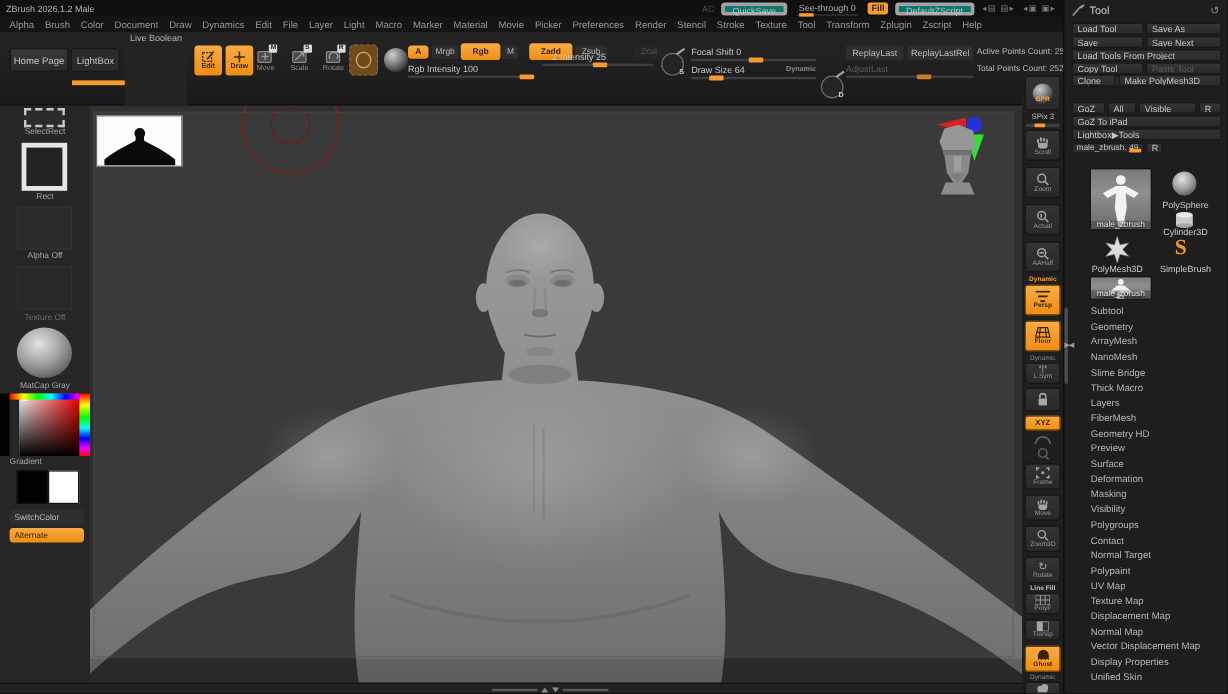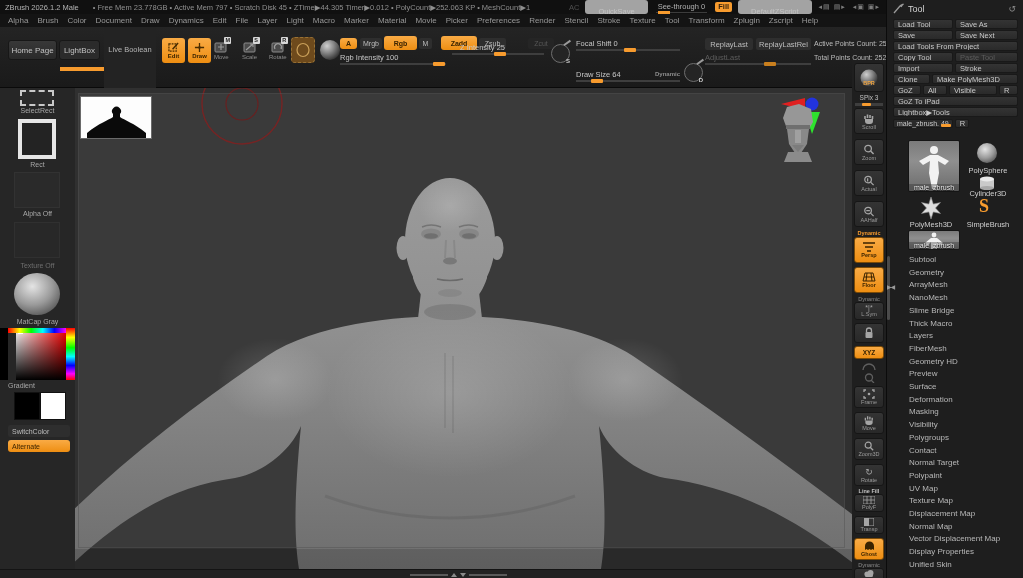--- a/index.html
+++ b/index.html
@@ -7,21 +7,21 @@
   #root{
     position:relative; width:1023px; height:578px; overflow:hidden;
     background:#1d1d1d; font-family:"Liberation Sans", sans-serif;
     color:#bdbdbd; -webkit-font-smoothing:antialiased; cursor:default;padding-left:30px;
   }
   
   #titlebar{ position:absolute; left:0; top:0; width:886px; height:14px; background:#101010; display:flex; align-items:center; font-size:7.5px; color:#9f9f9f; white-space:nowrap; }
   #titlebar .app{ margin-left:5px; color:#b5b5b5; }
   #titlebar .stats{ margin-left:14px; color:#8f8f8f; }
   #titlebar .ac{ margin-left:auto; color:#4f4f4f; }
-  .tbtn{ background:#0f766e; border:7px solid #a3a3a3; border-radius:3px; padding:0 6px; height:11px; line-height:9px; margin-left:6px; color:#c3c3c3; }
+  .tbtn{ background:#0f766e; border:3px solid #a3a3a3; border-radius:3px; padding:0 6px; height:11px; line-height:9px; margin-left:6px; color:#c3c3c3; }
   .seethrough{ position:relative; margin-left:8px; color:#b0b0b0; border-bottom:1px solid #3c3c3c; padding:0 2px 1px 2px; }
   .seethrough .handle{ position:absolute; left:2px; bottom:-2px; width:12px; height:3px; background:#f79b2e; }
   .chip-orange{ background:#f79b2e; color:#38220a; border-radius:2px; padding:0 3px; height:10px; line-height:10px; margin-left:8px; font-weight:bold; }
   .tb-icons{ margin-left:7px; color:#7d7d7d; font-size:7px; letter-spacing:1px; }
   
   #menubar{ position:absolute; left:0; top:14px; width:886px; height:13px; background:#141414; display:flex; align-items:center; gap:9px; padding-left:8px; font-size:8px; color:#989898; white-space:nowrap; }
   
   #toolbar{ position:absolute; left:0; top:27px; width:886px; height:61px; background:linear-gradient(#242424,#1a1a1a); border-bottom:1px solid #0a0a0a; font-size:8px; }
   .abs{ position:absolute; }
   .raised{ background:linear-gradient(#383838,#2a2a2a); border:1px solid #171717; border-radius:3px; color:#c2c2c2; display:flex; align-items:center; justify-content:center; }
@@ -113,21 +113,20 @@
       </linearGradient>
       <radialGradient id="gHi">
           <stop offset="0%" stop-color="#ffffff" stop-opacity=".16"></stop>
           <stop offset="100%" stop-color="#ffffff" stop-opacity="0"></stop>
         </radialGradient>
     </defs>
   </svg>
 
   <div id="titlebar">
     <span class="app">ZBrush 2026.1.2 Male</span>
-    <span class="stats">• Free Mem 23.778GB • Active Mem 797 • Scratch Disk 45 •  ZTime▶44.305 Timer▶0.012 • PolyCount▶252.063 KP  • MeshCount▶1</span>
     <span class="ac">AC</span>
     <span class="tbtn">QuickSave</span>
     <span class="seethrough"><span>See-through 0</span><span class="handle"></span></span>
     <span class="chip-orange">Fill</span>
     <span class="tbtn">DefaultZScript</span>
     <span class="tb-icons">◂▤ ▤▸</span>
     <span class="tb-icons" style="margin-right:6px">◂▣ ▣▸</span>
   </div>
 
   <div id="menubar">
@@ -161,21 +160,21 @@
 
   <div id="toolbar">
     <div class="abs raised" style="left:8px;top:13px;width:49px;height:20px">
         <span>Home Page</span>
       </div>
     <div class="abs raised" style="left:59px;top:13px;width:41px;height:20px;background:#2b2b2b">
         <span>LightBox</span>
       </div>
     <div class="lb-underline"></div>
     <div class="abs" style="left:104px;top:0;width:52px;height:61px;background:#232323;display:flex;justify-content:center">
-      <span style="margin-top:18px;font-size:7.5px;white-space:nowrap;color:#b5b5b5">Live Boolean</span>
+      <span style="font-size:7.5px;white-space:nowrap;color:#b5b5b5">Live Boolean</span>
     </div>
 
     <div class="abs orangebtn" style="left:162px;top:11px;width:23px;height:25px;flex-direction:column">
       <svg width="11" height="11" viewBox="0 0 12 12">
           <rect x="1" y="2" width="8" height="8" fill="none" stroke="#4a2d00" stroke-width="1.3" stroke-dasharray="2 1"></rect>
           <path d="M5 8 L11 1" stroke="#4a2d00" stroke-width="1.6"></path>
         </svg>
       <span style="font-size:6px">Edit</span>
     </div>
     <div class="abs orangebtn" style="left:188px;top:11px;width:23px;height:25px;flex-direction:column">
@@ -261,21 +260,21 @@
 
     <div class="abs knob" style="left:551px;top:17px">
         <i></i>
         <span>S</span>
       </div>
 
     <div class="abs" style="left:576px;top:12px;width:104px;height:12px">
       <span class="sl-label">Focal Shift 0</span>
       <div class="sliderline"></div><div class="shandle" style="left:46%"></div>
     </div>
-    <div class="abs" style="left:576px;top:43px;width:104px;height:12px">
+    <div class="abs" style="left:576px;top:27px;width:104px;height:12px">
       <span class="sl-label">Draw Size 64</span>
       <span style="position:absolute;right:0;top:1px;font-size:6px;font-weight:bold;color:#8d8d8d">Dynamic</span>
       <div class="sliderline"></div><div class="shandle" style="left:14%"></div>
     </div>
 
     <div class="abs knob" style="left:684px;top:17px">
         <i></i>
         <span>D</span>
       </div>
 
@@ -595,21 +594,21 @@
         </div>
       </div>
     <div class="tp-row" style="top:63px">
         <div class="tpbtn" style="width:60px">
           <span>Import</span>
         </div>
         <div class="tpbtn full">
           <span>Stroke</span>
         </div>
       </div>
-    <div class="tp-row" style="top:74px">
+    <div class="tp-row" style="top:62px">
         <div class="tpbtn" style="width:37px">
           <span>Clone</span>
         </div>
         <div class="tpbtn full">
           <span>Make PolyMesh3D</span>
         </div>
       </div>
     <div class="tp-row" style="top:85px">
         <div class="tpbtn" style="width:28px">
           <span>GoZ</span>

